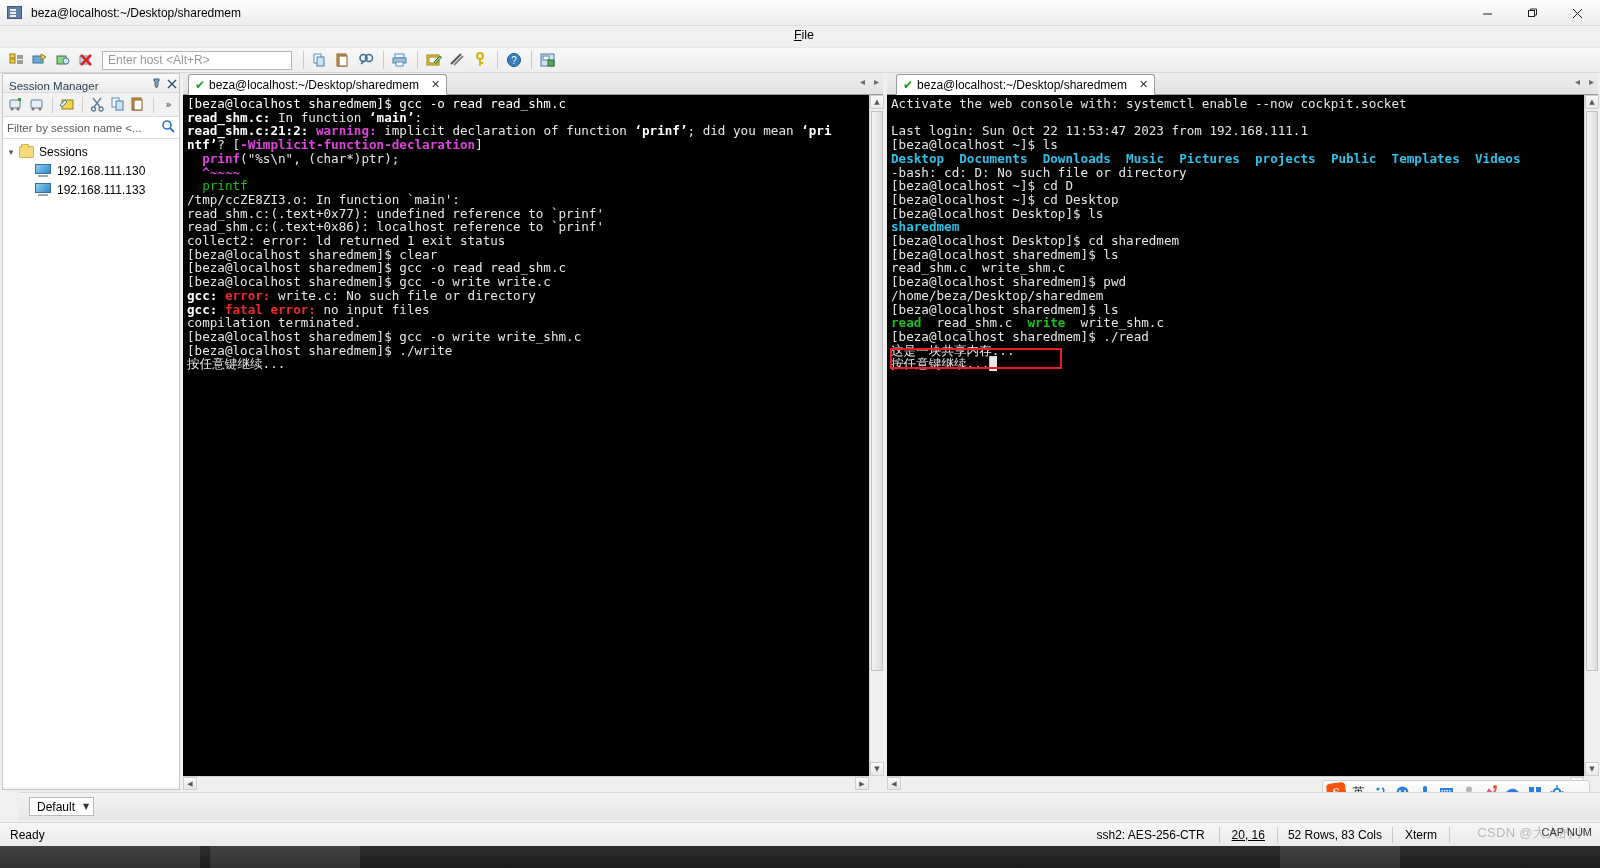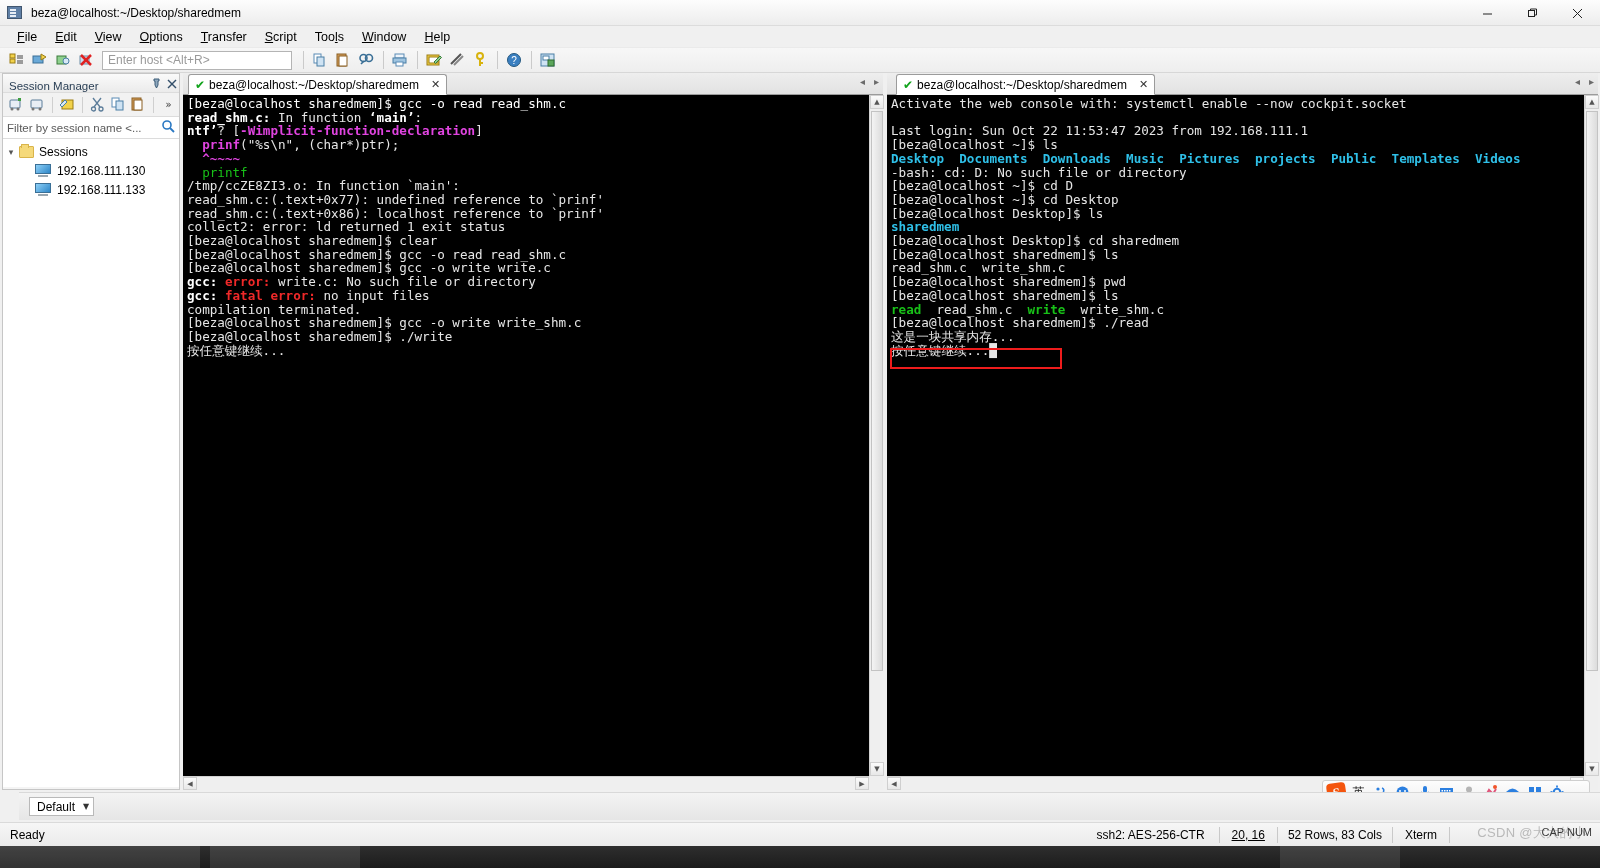--- a/index.html
+++ b/index.html
@@ -39,20 +39,21 @@
   .wincontrols div {
     width: 45px; height: 26px; display: flex; align-items: center; justify-content: center;
     font-size: 13px; color: #222; font-family: "DejaVu Sans", sans-serif;
   }
 
   
   .menubar {
     position: absolute; left: 0; top: 26px; width: 1600px; height: 22px;
     background: #f0f0f0; display: flex; align-items: center; padding-left: 8px;
     border-bottom: 1px solid #eaeaea;
+    flex-direction: column;
   }
   .menubar .mi {
     font-size: 12.5px; color: #000; padding: 2px 9px; cursor: default;
   }
   .menubar .mi u { text-decoration: underline; }
 
   
   .toolbar {
     position: absolute; left: 0; top: 48px; width: 1600px; height: 25px;
     background: linear-gradient(180deg,#f7f7f7,#eeeeee);
@@ -473,20 +474,21 @@
       <div class="tab-arrows">
         <span>◂</span>
         <span>▸</span>
       </div>
     </div>
     <div class="termwrap">
       <div class="term">
         <div id="left-term-lines">
             <pre><span class="white">[beza@localhost sharedmem]$ gcc -o read read_shm.c</span></pre>
             <pre><span class="white b">read_shm.c:</span><span> In function </span><span class="white b">‘main’</span><span>:</span></pre>
+            <pre><span class="white b">read_shm.c:21:2:</span><span> </span><span class="magenta b">warning:</span><span> implicit declaration of function </span><span class="white b">‘prinf’</span><span>; did you mean </span><span class="white b">‘pri</span></pre>
             <pre><span class="white b">ntf’</span><span>? [</span><span class="magenta b">-Wimplicit-function-declaration</span><span>]</span></pre>
             <pre><span>  </span><span class="magenta b">prinf</span><span>("%s\n", (char*)ptr);</span></pre>
             <pre><span>  </span><span class="magenta b">^~~~~</span></pre>
             <pre><span>  </span><span class="green">printf</span></pre>
             <pre><span>/tmp/ccZE8ZI3.o: In function `main':</span></pre>
             <pre><span>read_shm.c:(.text+0x77): undefined reference to `prinf'</span></pre>
             <pre><span>read_shm.c:(.text+0x86): localhost reference to `prinf'</span></pre>
             <pre><span>collect2: error: ld returned 1 exit status</span></pre>
             <pre><span>[beza@localhost sharedmem]$ clear</span></pre>
             <pre><span>[beza@localhost sharedmem]$ gcc -o read read_shm.c</span></pre>
@@ -535,20 +537,21 @@
             <pre><span class="cyan b">Desktop</span><span>  </span><span class="cyan b">Documents</span><span>  </span><span class="cyan b">Downloads</span><span>  </span><span class="cyan b">Music</span><span>  </span><span class="cyan b">Pictures</span><span>  </span><span class="cyan b">projects</span><span>  </span><span class="cyan b">Public</span><span>  </span><span class="cyan b">Templates</span><span>  </span><span class="cyan b">Videos</span></pre>
             <pre><span>-bash: cd: D: No such file or directory</span></pre>
             <pre><span>[beza@localhost ~]$ cd D</span></pre>
             <pre><span>[beza@localhost ~]$ cd Desktop</span></pre>
             <pre><span>[beza@localhost Desktop]$ ls</span></pre>
             <pre><span class="cyan b">sharedmem</span></pre>
             <pre><span>[beza@localhost Desktop]$ cd sharedmem</span></pre>
             <pre><span>[beza@localhost sharedmem]$ ls</span></pre>
             <pre><span>read_shm.c  write_shm.c</span></pre>
             <pre><span>[beza@localhost sharedmem]$ pwd</span></pre>
+            <pre><span>/home/beza/Desktop/sharedmem</span></pre>
             <pre><span>[beza@localhost sharedmem]$ ls</span></pre>
             <pre><span class="green b">read</span><span>  read_shm.c  </span><span class="green b">write</span><span>  write_shm.c</span></pre>
             <pre><span>[beza@localhost sharedmem]$ ./read</span></pre>
             <pre><span>这是一块共享内存...</span></pre>
             <pre><span>按任意键继续...█</span></pre>
           </div>
       </div>
       <div class="annot" style="left:3px; top:253px; width:172px; height:21px;"></div>
       <div class="vsb">
         <div class="arr" style="position:absolute;top:0;left:0;width:14px;">▲</div>

